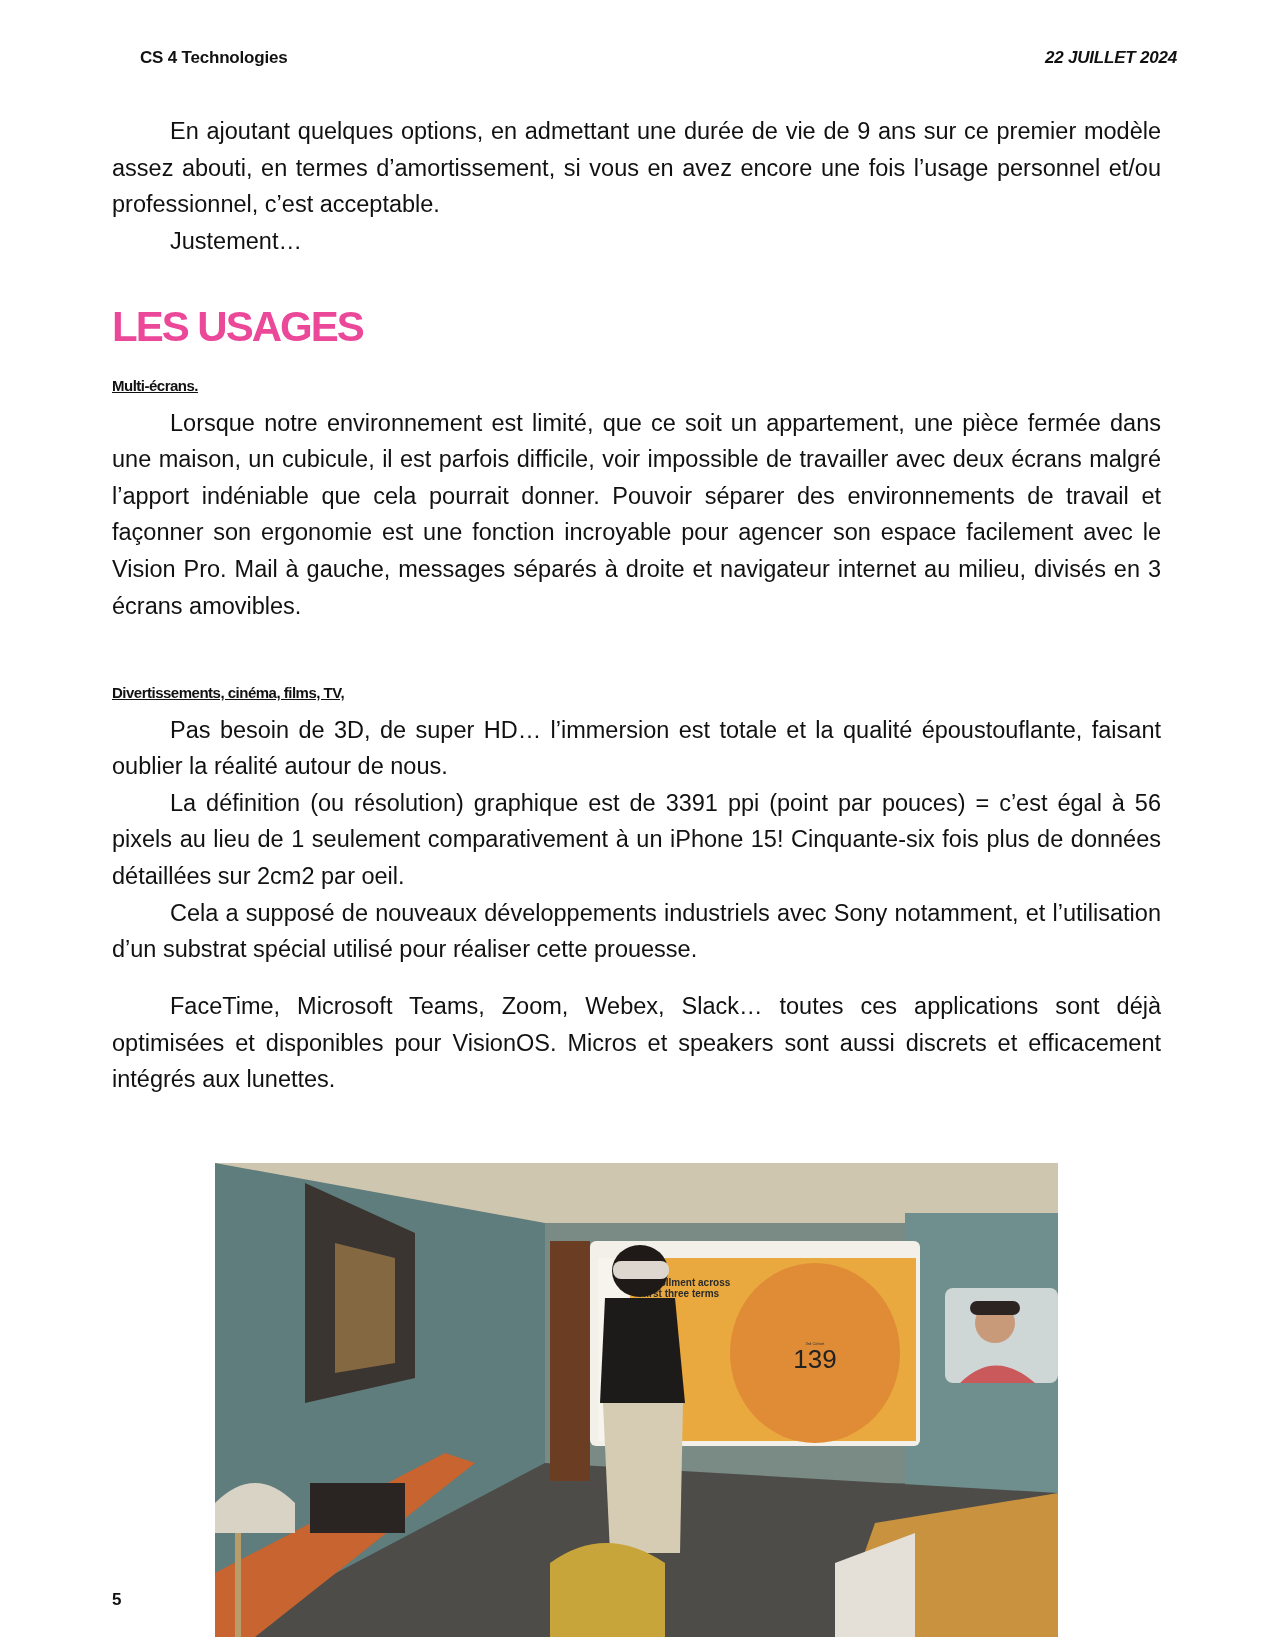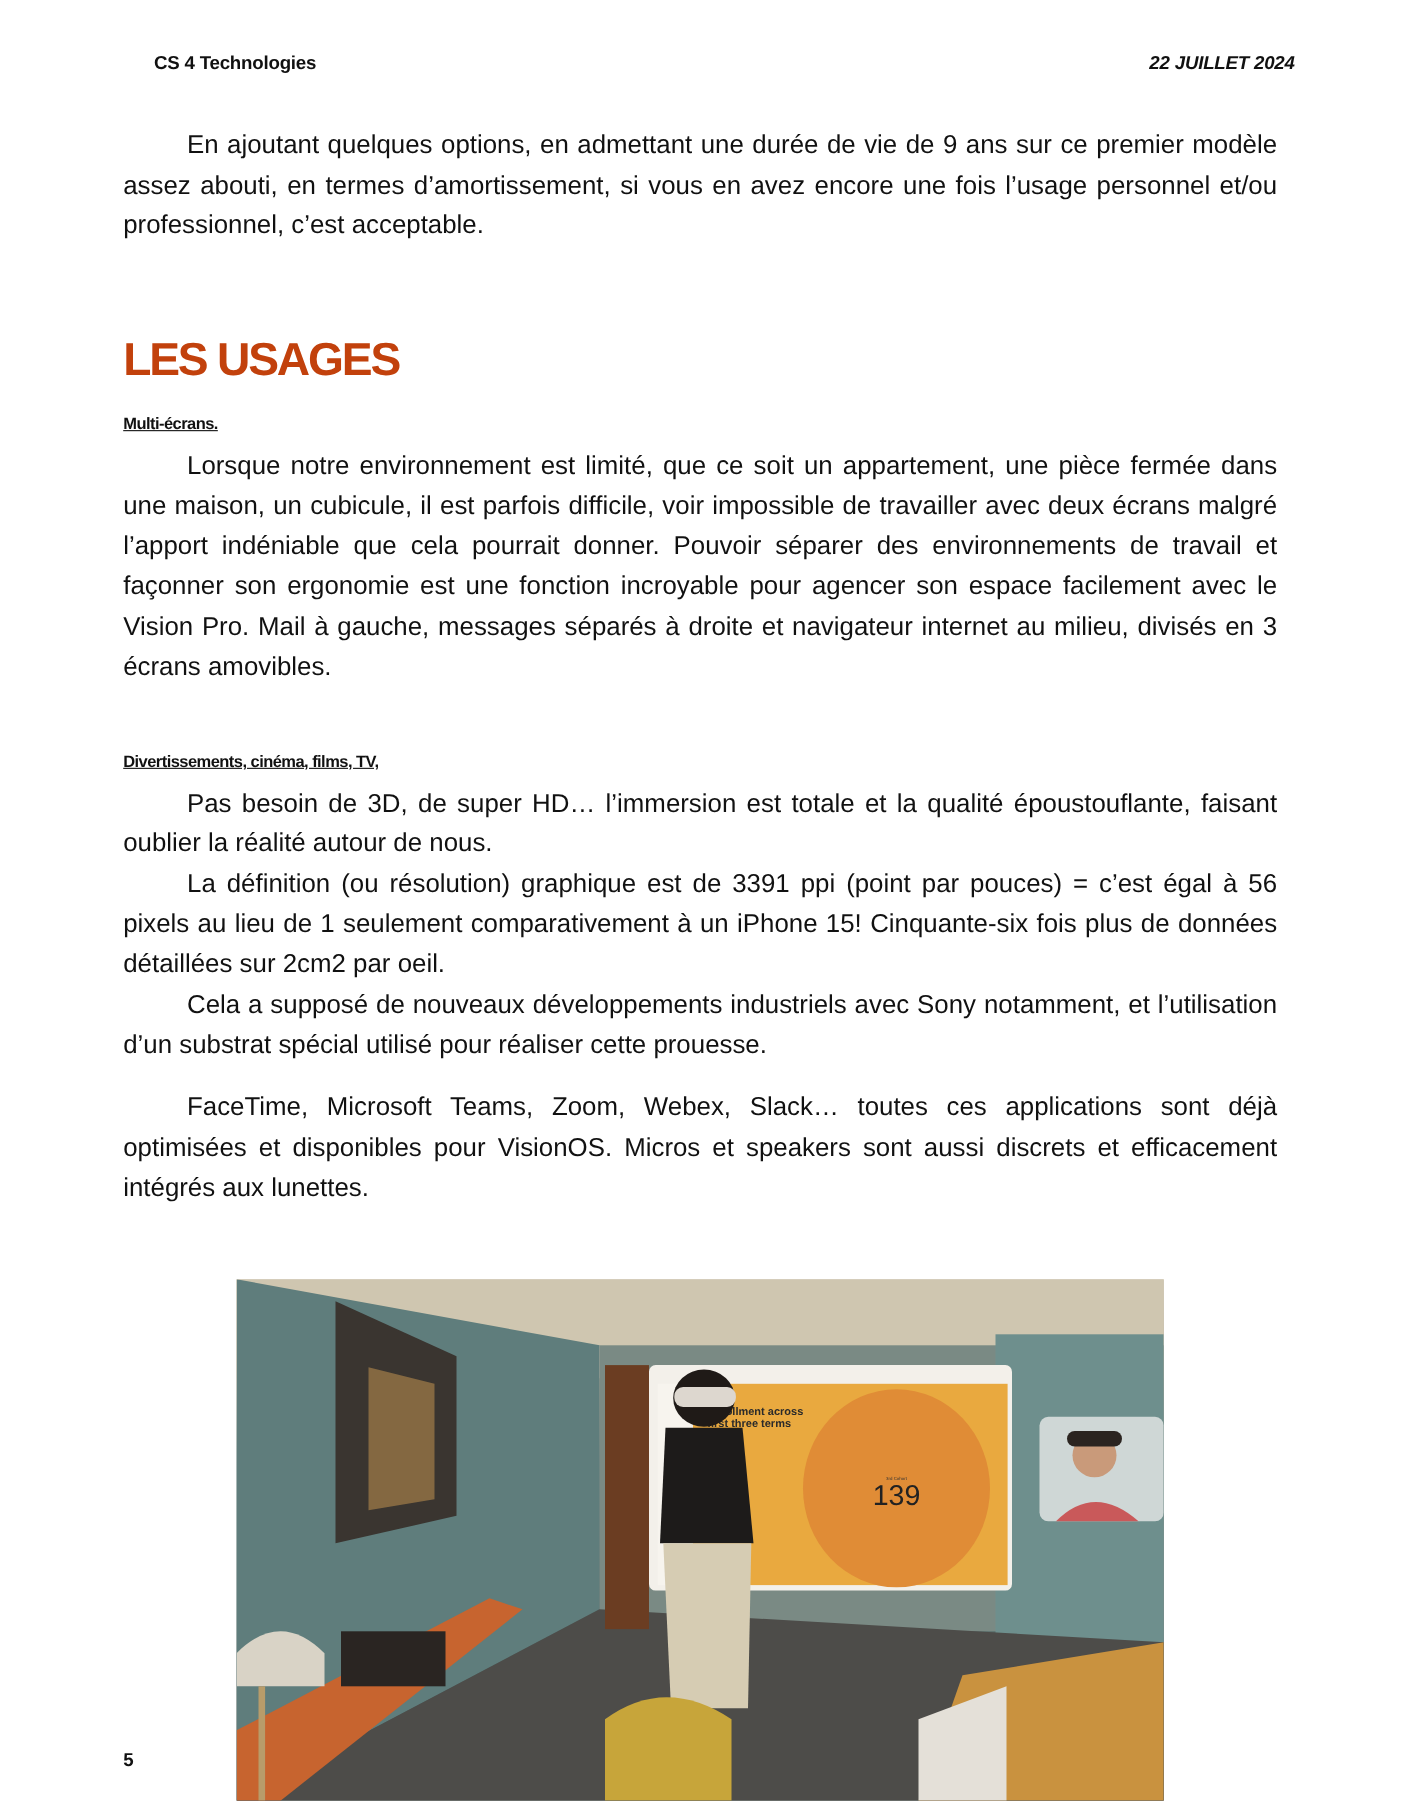--- a/index.html
+++ b/index.html
@@ -7,21 +7,21 @@
       width: 1275px; height: 1650px; position: relative; overflow: hidden;
       font-family: "Liberation Sans", sans-serif; color: #111;
     }
     .hdr { position: absolute; top: 48px; font-size: 17px; font-weight: bold; letter-spacing: -0.2px; }
     .hdr-left { left: 112px; margin-left: 28px; }
     .hdr-right { right: 98px; font-style: italic; }
     .content { position: absolute; left: 112px; width: 1049px; top: 113px; }
     .p { font-size: 23.5px; line-height: 36.6px; text-align: justify; margin: 0; }
     .indent { text-indent: 58px; }
     .h1 {
-      color: #c2410c; font-size: 42px; font-weight: bold; letter-spacing: -2px;
+      color: #ec4899; font-size: 42px; font-weight: bold; letter-spacing: -2px;
       margin: 0; position: absolute; top: 303px; left: 112px;
     }
     .h2 {
       font-size: 15px; font-weight: bold; text-decoration: underline; margin: 0;
       letter-spacing: -0.5px; line-height: 36.6px;
     }
     .sec { position: absolute; left: 112px; width: 1049px; }
     .photo {
       position: absolute; left: 215px; top: 1163px; width: 843px; height: 474px; overflow: hidden;
       background: linear-gradient(180deg, #c9bfa8 0%, #b8ad96 15%, #6d8584 35%, #5b7372 60%, #45504d 100%);
@@ -29,20 +29,21 @@
     .pagenum { position: absolute; left: 112px; top: 1590px; font-size: 17px; font-weight: bold; }
   </style>
 </head>
 <body>
 
 <div class="hdr hdr-left">CS 4 Technologies</div>
 <div class="hdr hdr-right">22 JUILLET 2024</div>
 
 <div class="content">
   <p class="p indent">En ajoutant quelques options, en admettant une durée de vie de 9 ans sur ce premier modèle assez abouti, en termes d’amortissement, si vous en avez encore une fois l’usage personnel et/ou professionnel, c’est acceptable.</p>
+  <p class="p indent">Justement…</p>
 </div>
 
 <h1 class="h1">LES USAGES</h1>
 
 <div class="sec" style="top:368px;">
   <h2 class="h2">Multi-écrans.</h2>
   <p class="p indent">Lorsque notre environnement est limité, que ce soit un appartement, une pièce fermée dans une maison, un cubicule, il est parfois difficile, voir impossible de travailler avec deux écrans malgré l’apport indéniable que cela pourrait donner. Pouvoir séparer des environnements de travail et façonner son ergonomie est une fonction incroyable pour agencer son espace facilement avec le Vision Pro. Mail à gauche, messages séparés à droite et navigateur internet au milieu, divisés en 3 écrans amovibles.</p>
 </div>
 
 <div class="sec" style="top:654px;margin-top:21px;">

